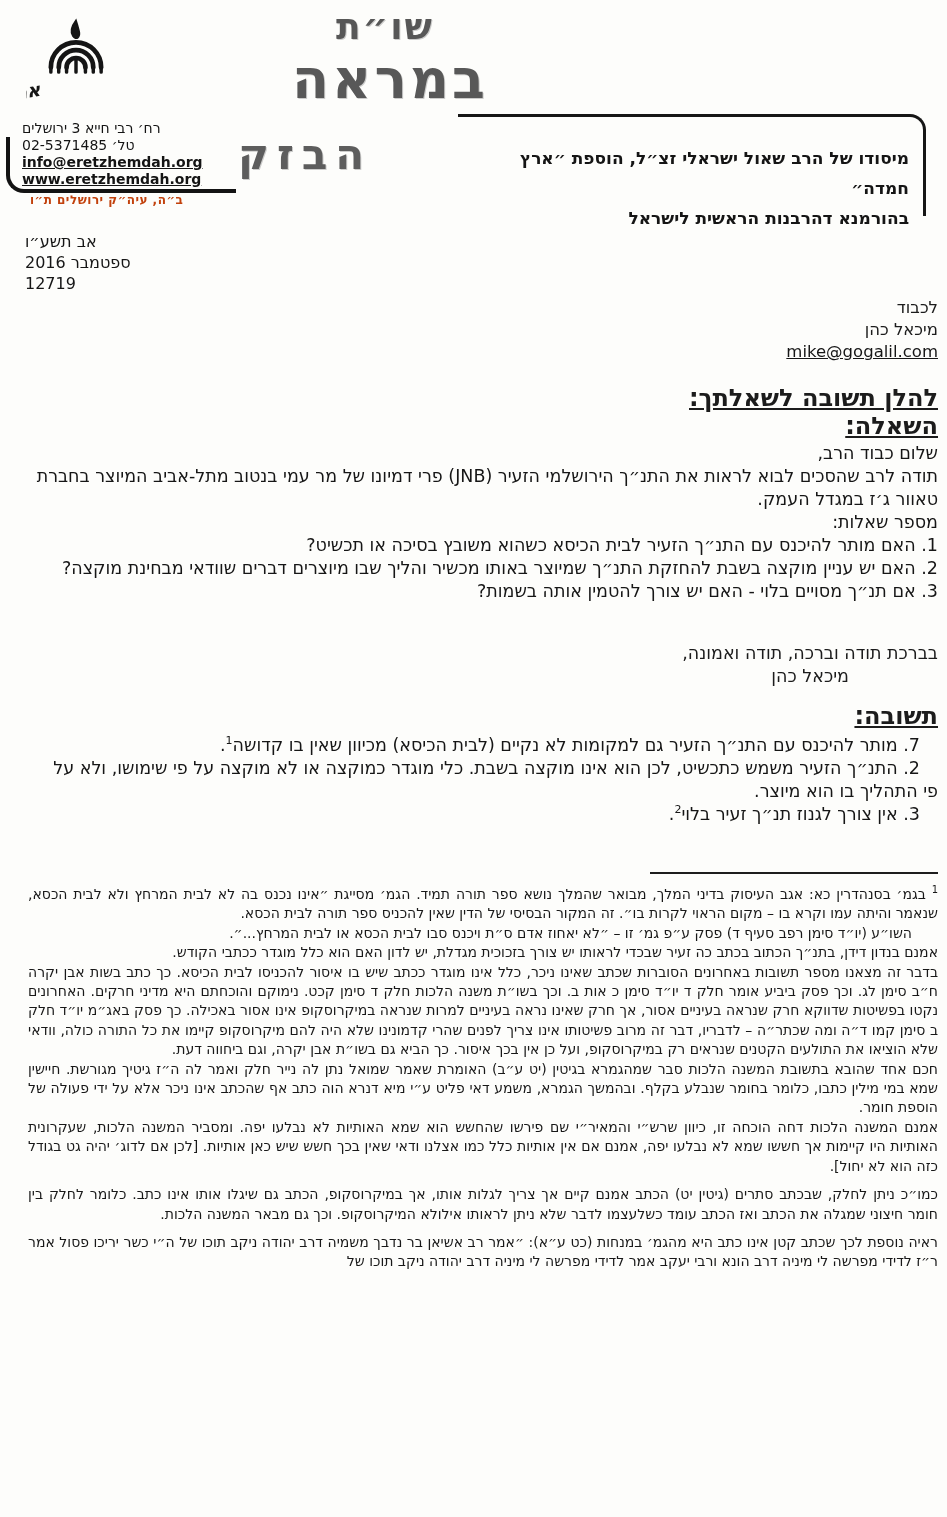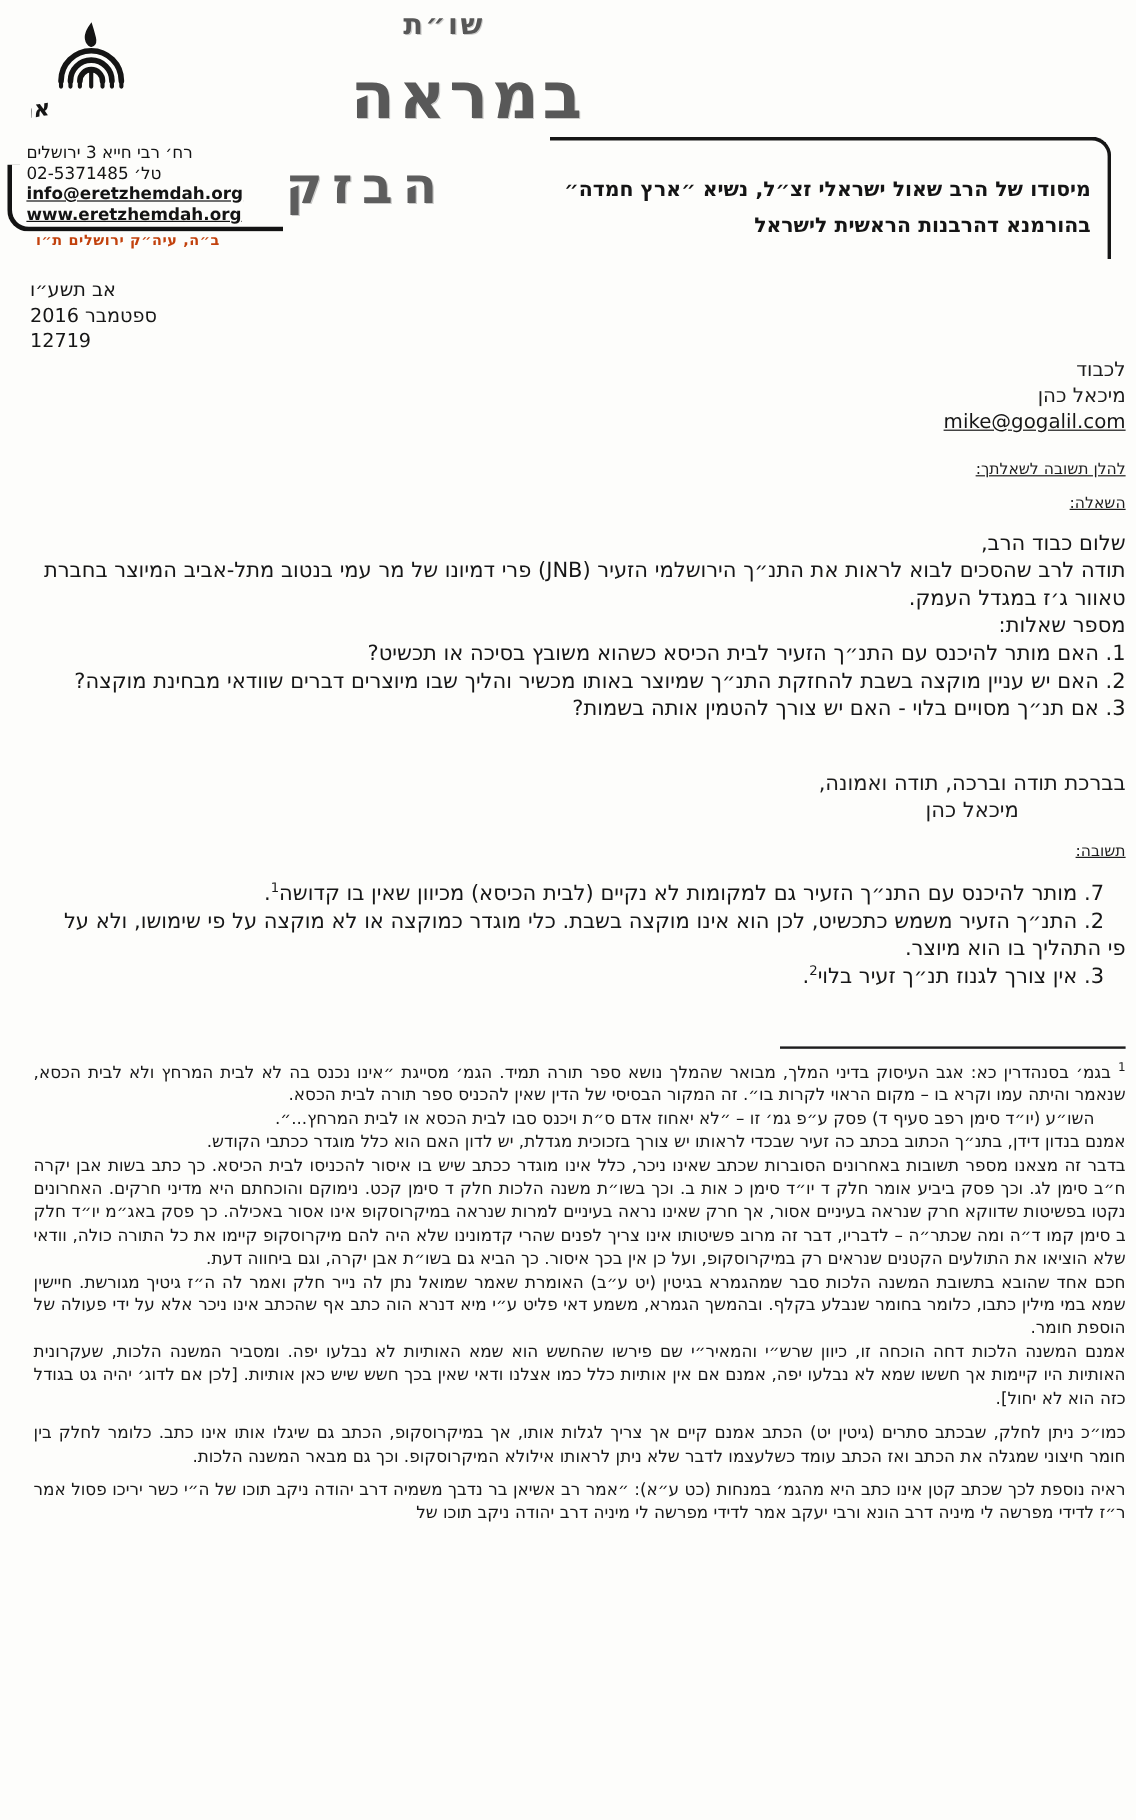--- a/index.html
+++ b/index.html
@@ -23,21 +23,21 @@
   .corner-bracket{
     position:absolute;top:137px;left:6px;width:226px;height:52px;
     border-left:4px solid #131313;border-bottom:4px solid #131313;
     border-bottom-left-radius:18px;
   }
   .blessing{
     position:absolute;top:193px;left:30px;font-size:12px;color:#c2410c;
     font-weight:bold;letter-spacing:.5px;
   }
   .title-prefix{
-    position:absolute;top:6px;left:336px;font-size:24px;font-weight:bold;
+    position:absolute;top:6px;left:336px;font-size:36px;font-weight:bold;
     color:#575757;letter-spacing:2px;text-shadow:1px 1px 0 rgba(60,60,60,.25);
   }
   .title-word1{
     position:absolute;top:48px;left:292px;font-size:54px;font-weight:bold;
     color:#585858;letter-spacing:3px;text-shadow:1px 1px 0 rgba(60,60,60,.25);
   }
   .title-word2{
     position:absolute;top:130px;left:238px;font-size:42px;font-weight:bold;
     color:#5d5d5d;letter-spacing:8px;text-shadow:1px 1px 0 rgba(60,60,60,.25);
   }
@@ -53,21 +53,21 @@
   .meta{
     position:absolute;top:231px;left:25px;direction:rtl;text-align:left;
     font-size:16px;line-height:21px;color:#161616;
   }
   .recipient{
     position:absolute;top:297px;right:9px;text-align:right;direction:rtl;
     font-size:16.5px;line-height:22px;
   }
   .recipient .email{direction:ltr;display:inline-block;text-decoration:underline;color:#161616;font-weight:normal;}
   .sec-heading{
-    position:absolute;right:9px;font-size:13px;font-weight:normal;
+    position:absolute;right:9px;font-size:24px;font-weight:bold;
     text-decoration:underline;direction:rtl;
   }
   
   .flow{position:absolute;right:9px;left:35px;direction:rtl;text-align:right;font-size:17.5px;line-height:23px;color:#161616;}
   .q-item{direction:rtl;}
   .signoff{position:absolute;top:642px;right:9px;direction:rtl;text-align:center;font-size:17.5px;line-height:23px;}
   .ans-item{direction:rtl;text-indent:18px;}
   .ans-item sup{font-size:11px;line-height:0;}
   
   .fn-divider{
@@ -106,21 +106,21 @@
     <div><span class="lnk" dir="ltr">www.eretzhemdah.org</span></div>
   </div>
   <div class="corner-bracket"></div>
   <div class="blessing">ב״ה, עיה״ק ירושלים ת״ו</div>
 
   <div class="title-prefix">שו״ת</div>
   <div class="title-word1">במראה</div>
   <div class="title-word2">הבזק</div>
 
   <div class="header-rule">
-    <div class="subtitle">מיסודו של הרב שאול ישראלי זצ״ל, נשיא ״ארץ חמדה״</div>
+    <div class="subtitle">מיסודו של הרב שאול ישראלי זצ״ל, הוספת ״ארץ חמדה״</div>
     <div class="subtitle">בהורמנא דהרבנות הראשית לישראל</div>
   </div>
 
   <div class="meta">
     <div>אב תשע״ו</div>
     <div>ספטמבר 2016</div>
     <div>12719</div>
   </div>
 
   <div class="recipient">

